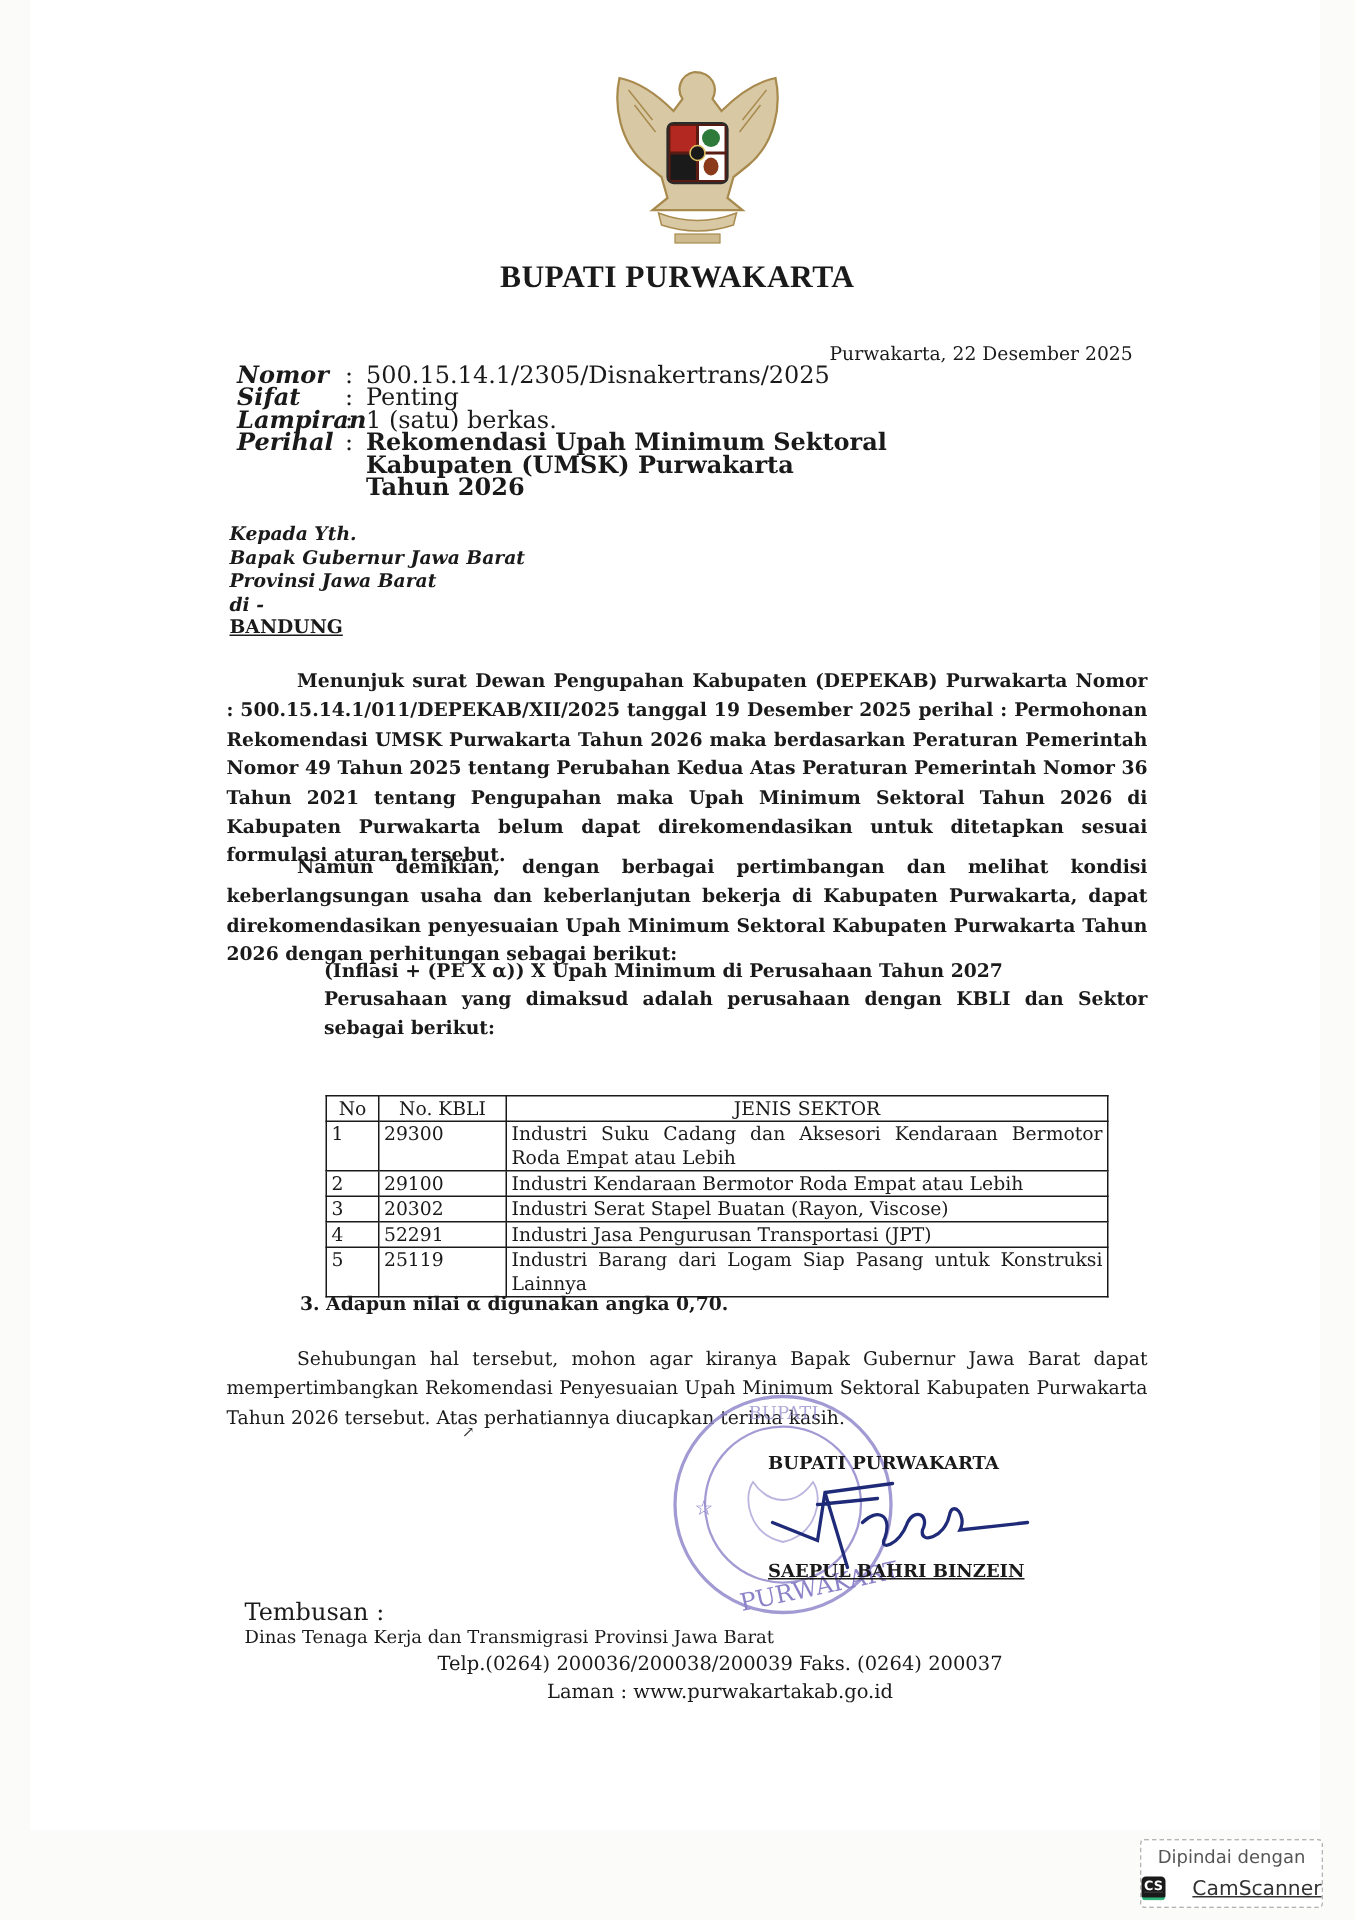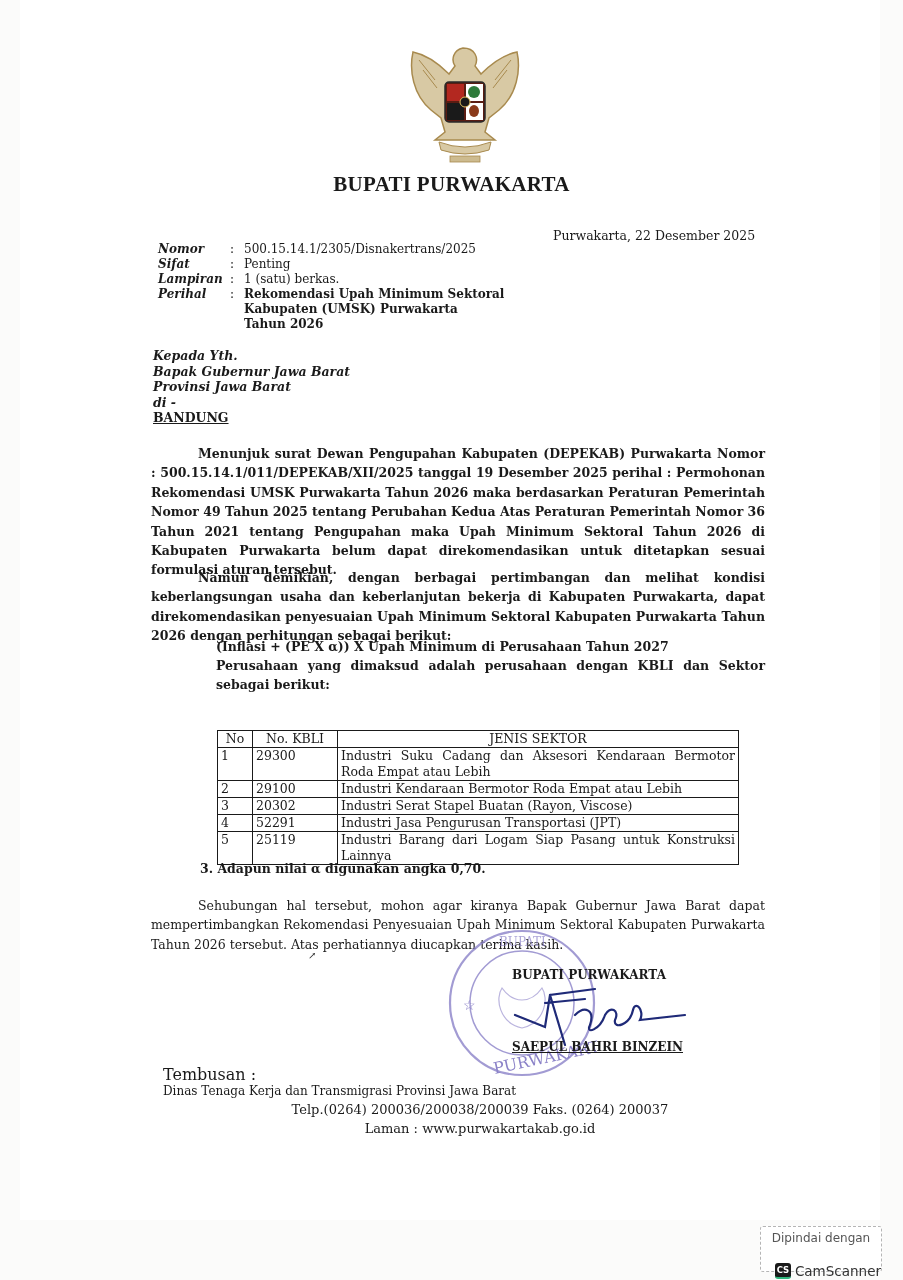--- a/index.html
+++ b/index.html
@@ -12,21 +12,21 @@
   .page {
     position: absolute; left: 20px; top: 0; width: 860px; height: 1220px;
     background: #ffffff;
   }
   .emblem { position: absolute; left: 405px; top: 40px; width: 120px; height: 125px; }
   .kop-title {
     position: absolute; left: 0; width: 903px; top: 172px; text-align: center;
     font-family: "Liberation Serif", serif; font-weight: bold; font-size: 21px; letter-spacing: 0.3px;
   }
   .date { position: absolute; left: 553px; top: 228px; font-size: 12.5px; }
-  .meta { position: absolute; left: 158px; top: 242px; font-size: 12px; line-height: 15px; }
+  .meta { position: absolute; left: 158px; top: 242px; font-size: 16px; line-height: 15px; }
   .meta-row { display: flex; }
   .meta-label { width: 72px; font-weight: bold; font-style: italic; }
   .meta-colon { width: 14px; }
   .meta-val.bold { font-weight: bold; }
   .addr { position: absolute; left: 153px; top: 348px; font-size: 12.5px; line-height: 15.5px; font-weight: bold; font-style: italic; }
   .addr .city { text-decoration: underline; font-style: normal; }
   .para {
     position: absolute; left: 151px; width: 614px; font-size: 12.5px; line-height: 19.4px;
     text-align: justify; font-weight: bold;
   }
@@ -52,21 +52,21 @@
   .signature { position: absolute; left: 505px; top: 975px; width: 185px; height: 80px; }
   .cc-label { position: absolute; left: 163px; top: 1065px; font-size: 16px; font-family: "DejaVu Serif", serif; }
   .cc-item { position: absolute; left: 163px; top: 1084px; font-size: 12px; }
   .footer { position: absolute; left: 280px; top: 1100px; width: 400px; text-align: center; font-size: 13px; line-height: 19px; }
   .scanner {
     position: absolute; left: 760px; top: 1226px; width: 120px; height: 44px;
     border: 1px dashed #b5b5b5; border-radius: 3px; background: #fff;
     font-family: "DejaVu Sans", sans-serif; color: #333;
   }
   .scanner .top { text-align: center; font-size: 12px; margin-top: 4px; color: #555; }
-  .scanner .brand { display: flex; align-items: center; justify-content: flex-end; font-size: 13.5px; margin-top: 18px; }
+  .scanner .brand { display: flex; align-items: center; justify-content: space-between; font-size: 13.5px; margin-top: 6px; text-decoration: underline; }
   .cs-logo {
     width: 16px; height: 14px; background: #1a1a1a; border-radius: 3px; color: #fff; font-size: 8.5px; font-weight: bold;
     display: inline-flex; align-items: center; justify-content: center; margin-right: 4px; border-bottom: 2px solid #2fb57c;
   }
   .mark { position: absolute; left: 308px; top: 950px; font-size: 10px; color: #333; }
 </style>
 </head>
 <body>
 
 <div class="page"></div>

